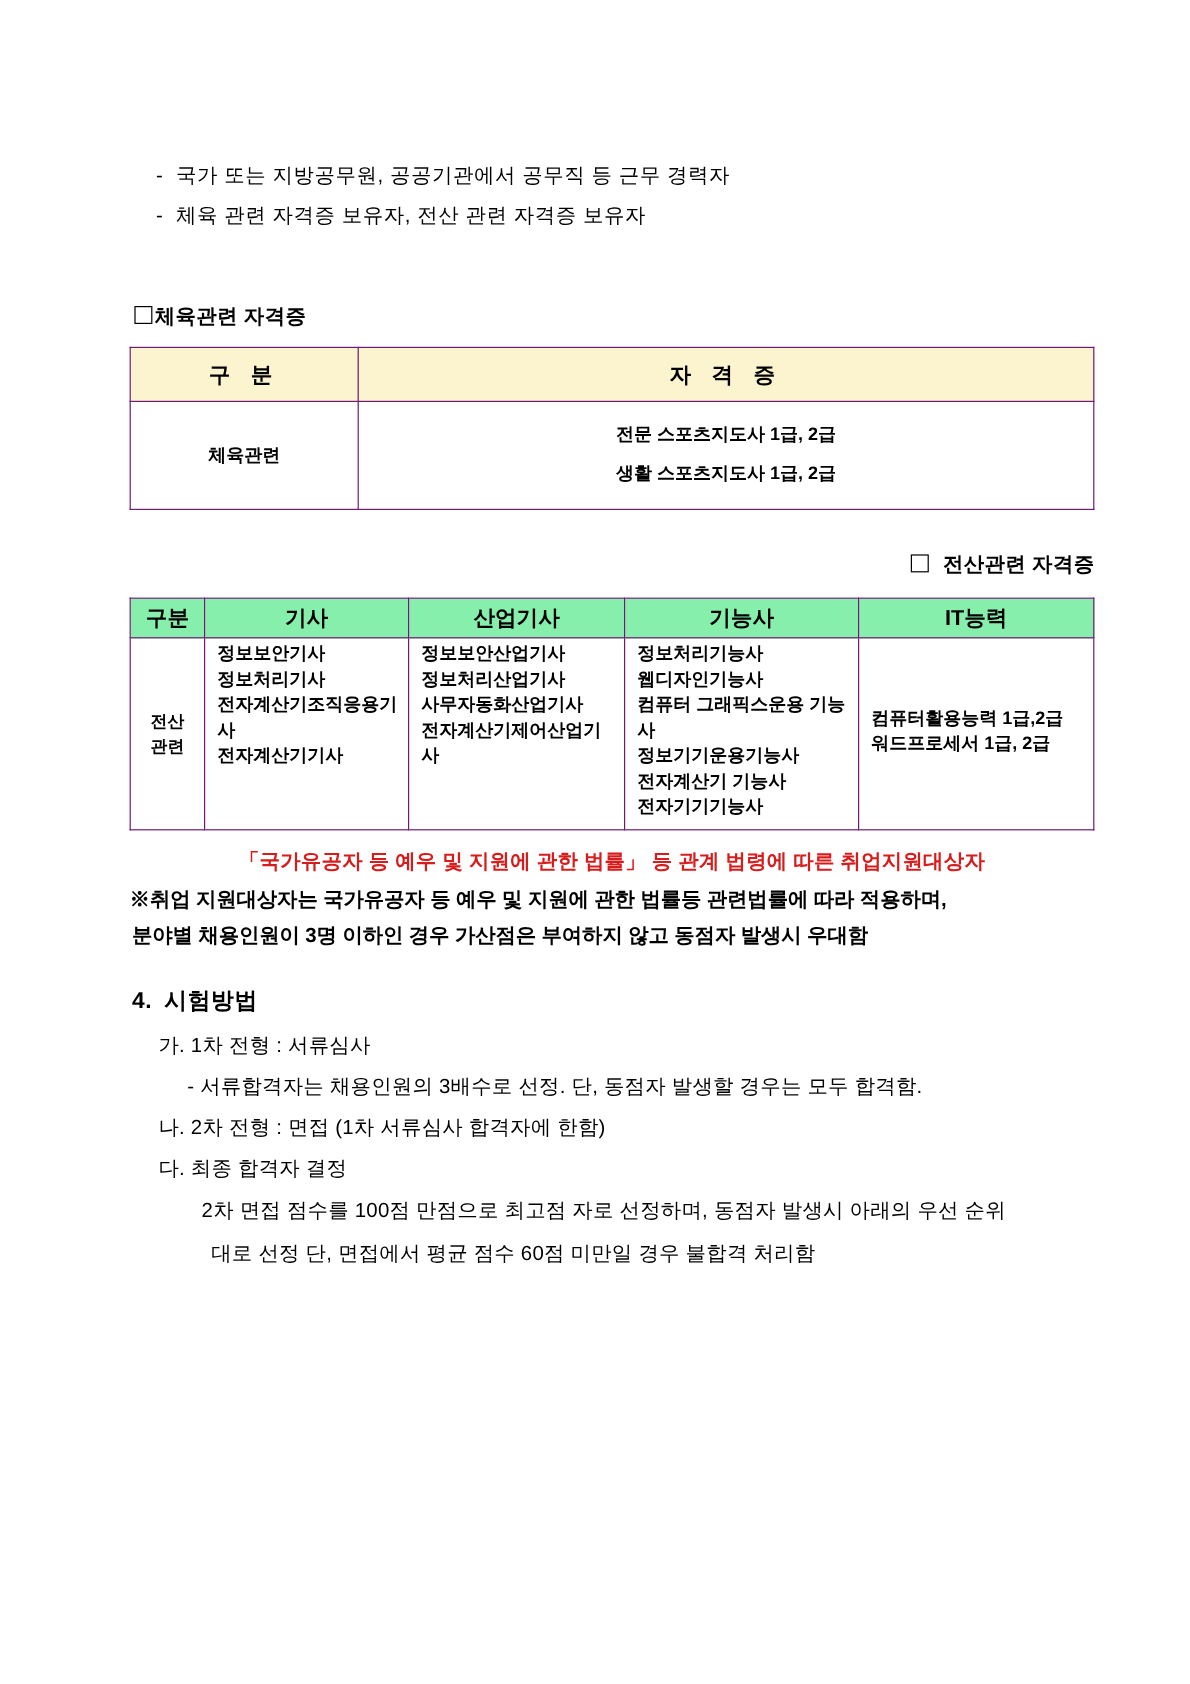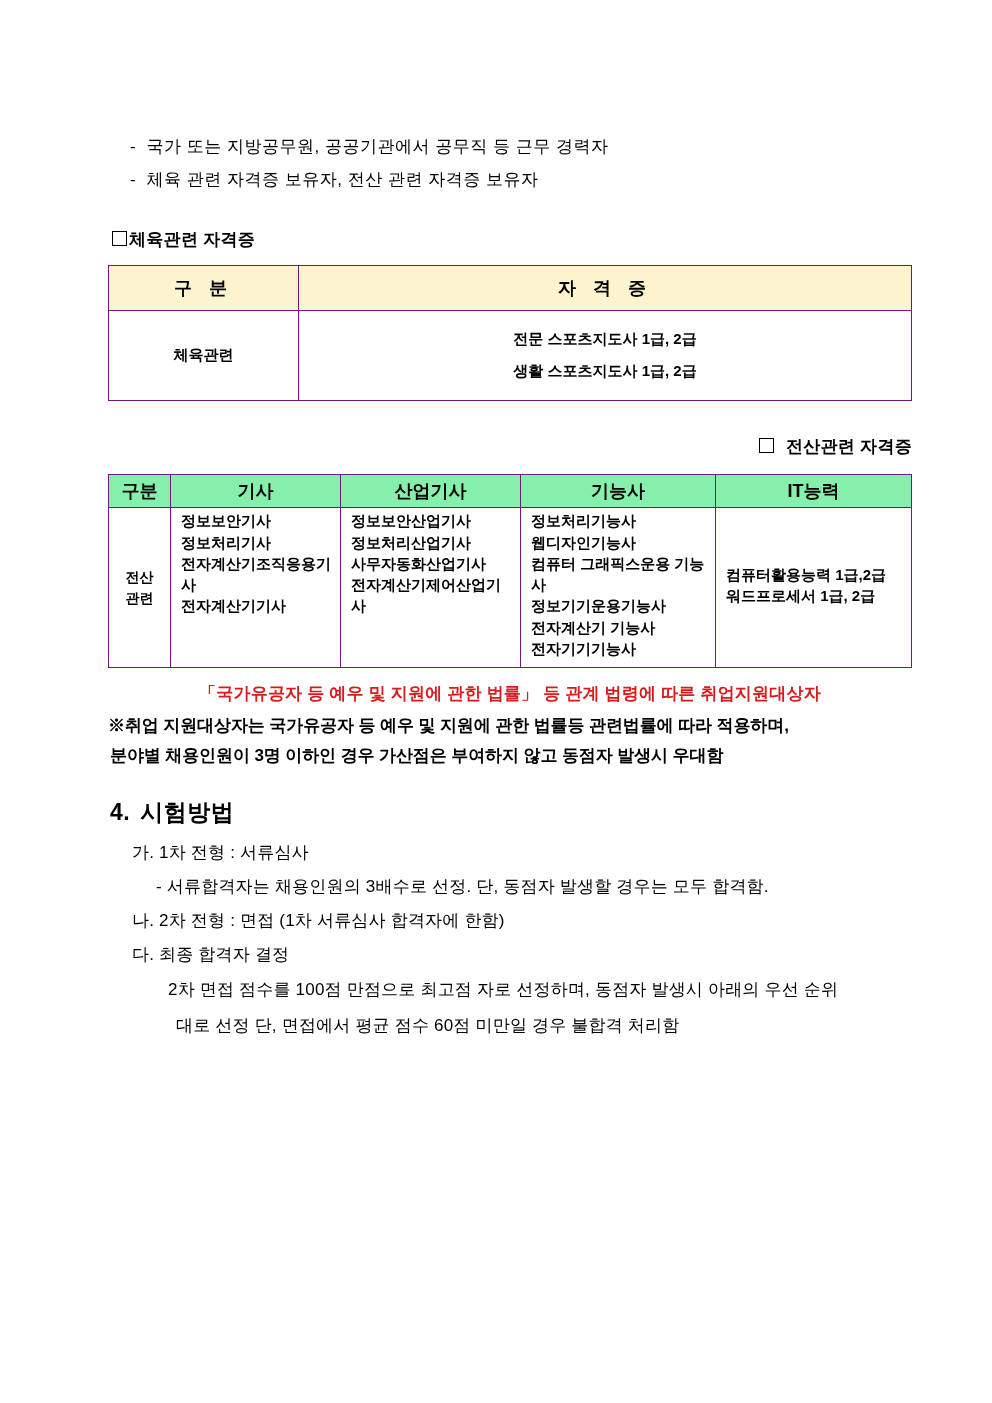--- a/index.html
+++ b/index.html
@@ -24,21 +24,21 @@
     font-size: 17px;
     letter-spacing: 0.5px;
     line-height: 1.95;
     white-space: pre;
     padding-left: 22px;
   }
   .section-head {
     font-size: 17px;
     font-weight: bold;
     letter-spacing: 0.3px;
-    margin-top: 32px;
+    margin-top: 56px;
     margin-bottom: 14px;
     padding-left: 4px;
   }
   .section-head-2 {
     font-size: 17px;
     font-weight: bold;
     letter-spacing: 0.3px;
     margin-top: 34px;
     margin-bottom: 16px;
     padding-left: 6px;
@@ -132,21 +132,21 @@
     line-height: 1.75;
     margin-top: 6px;
     letter-spacing: -0.1px;
   }
   .notice-body .l2 {
     display: block;
     padding-left: 2px;
   }
 
   .num-head {
-    font-size: 23px;
+    font-size: 19px;
     font-weight: bold;
     margin-top: 26px;
     margin-bottom: 8px;
     padding-left: 2px;
     letter-spacing: 0.5px;
   }
   .num-head .n { margin-right: 10px; }
 
   .item {
     font-size: 17px;

